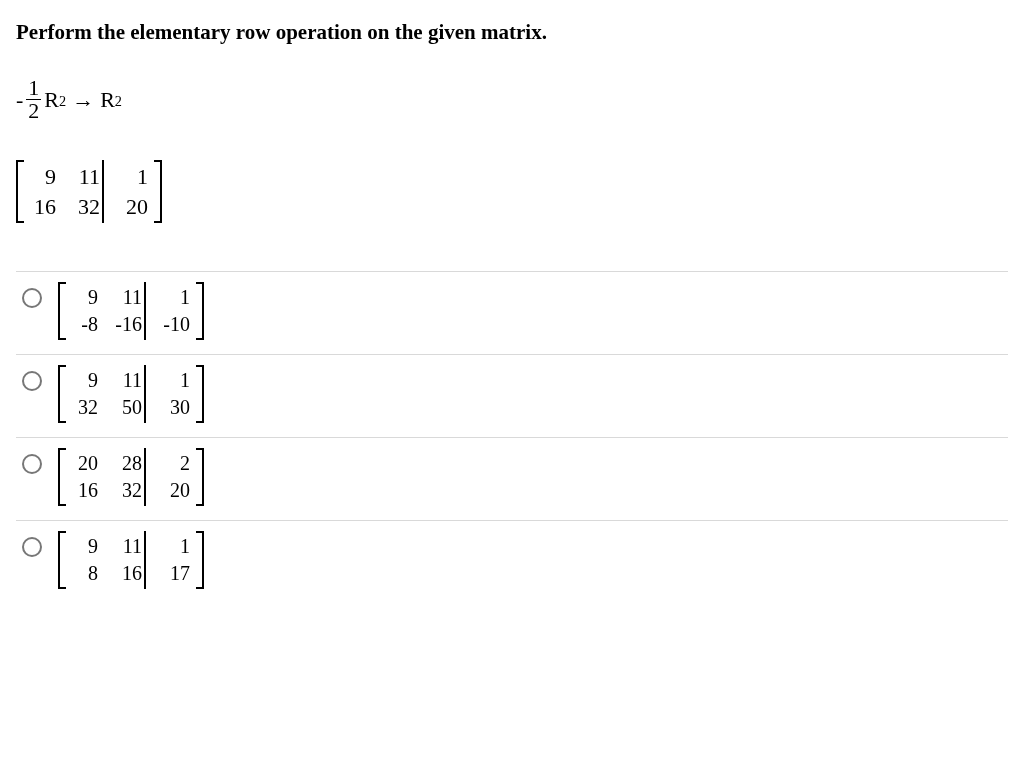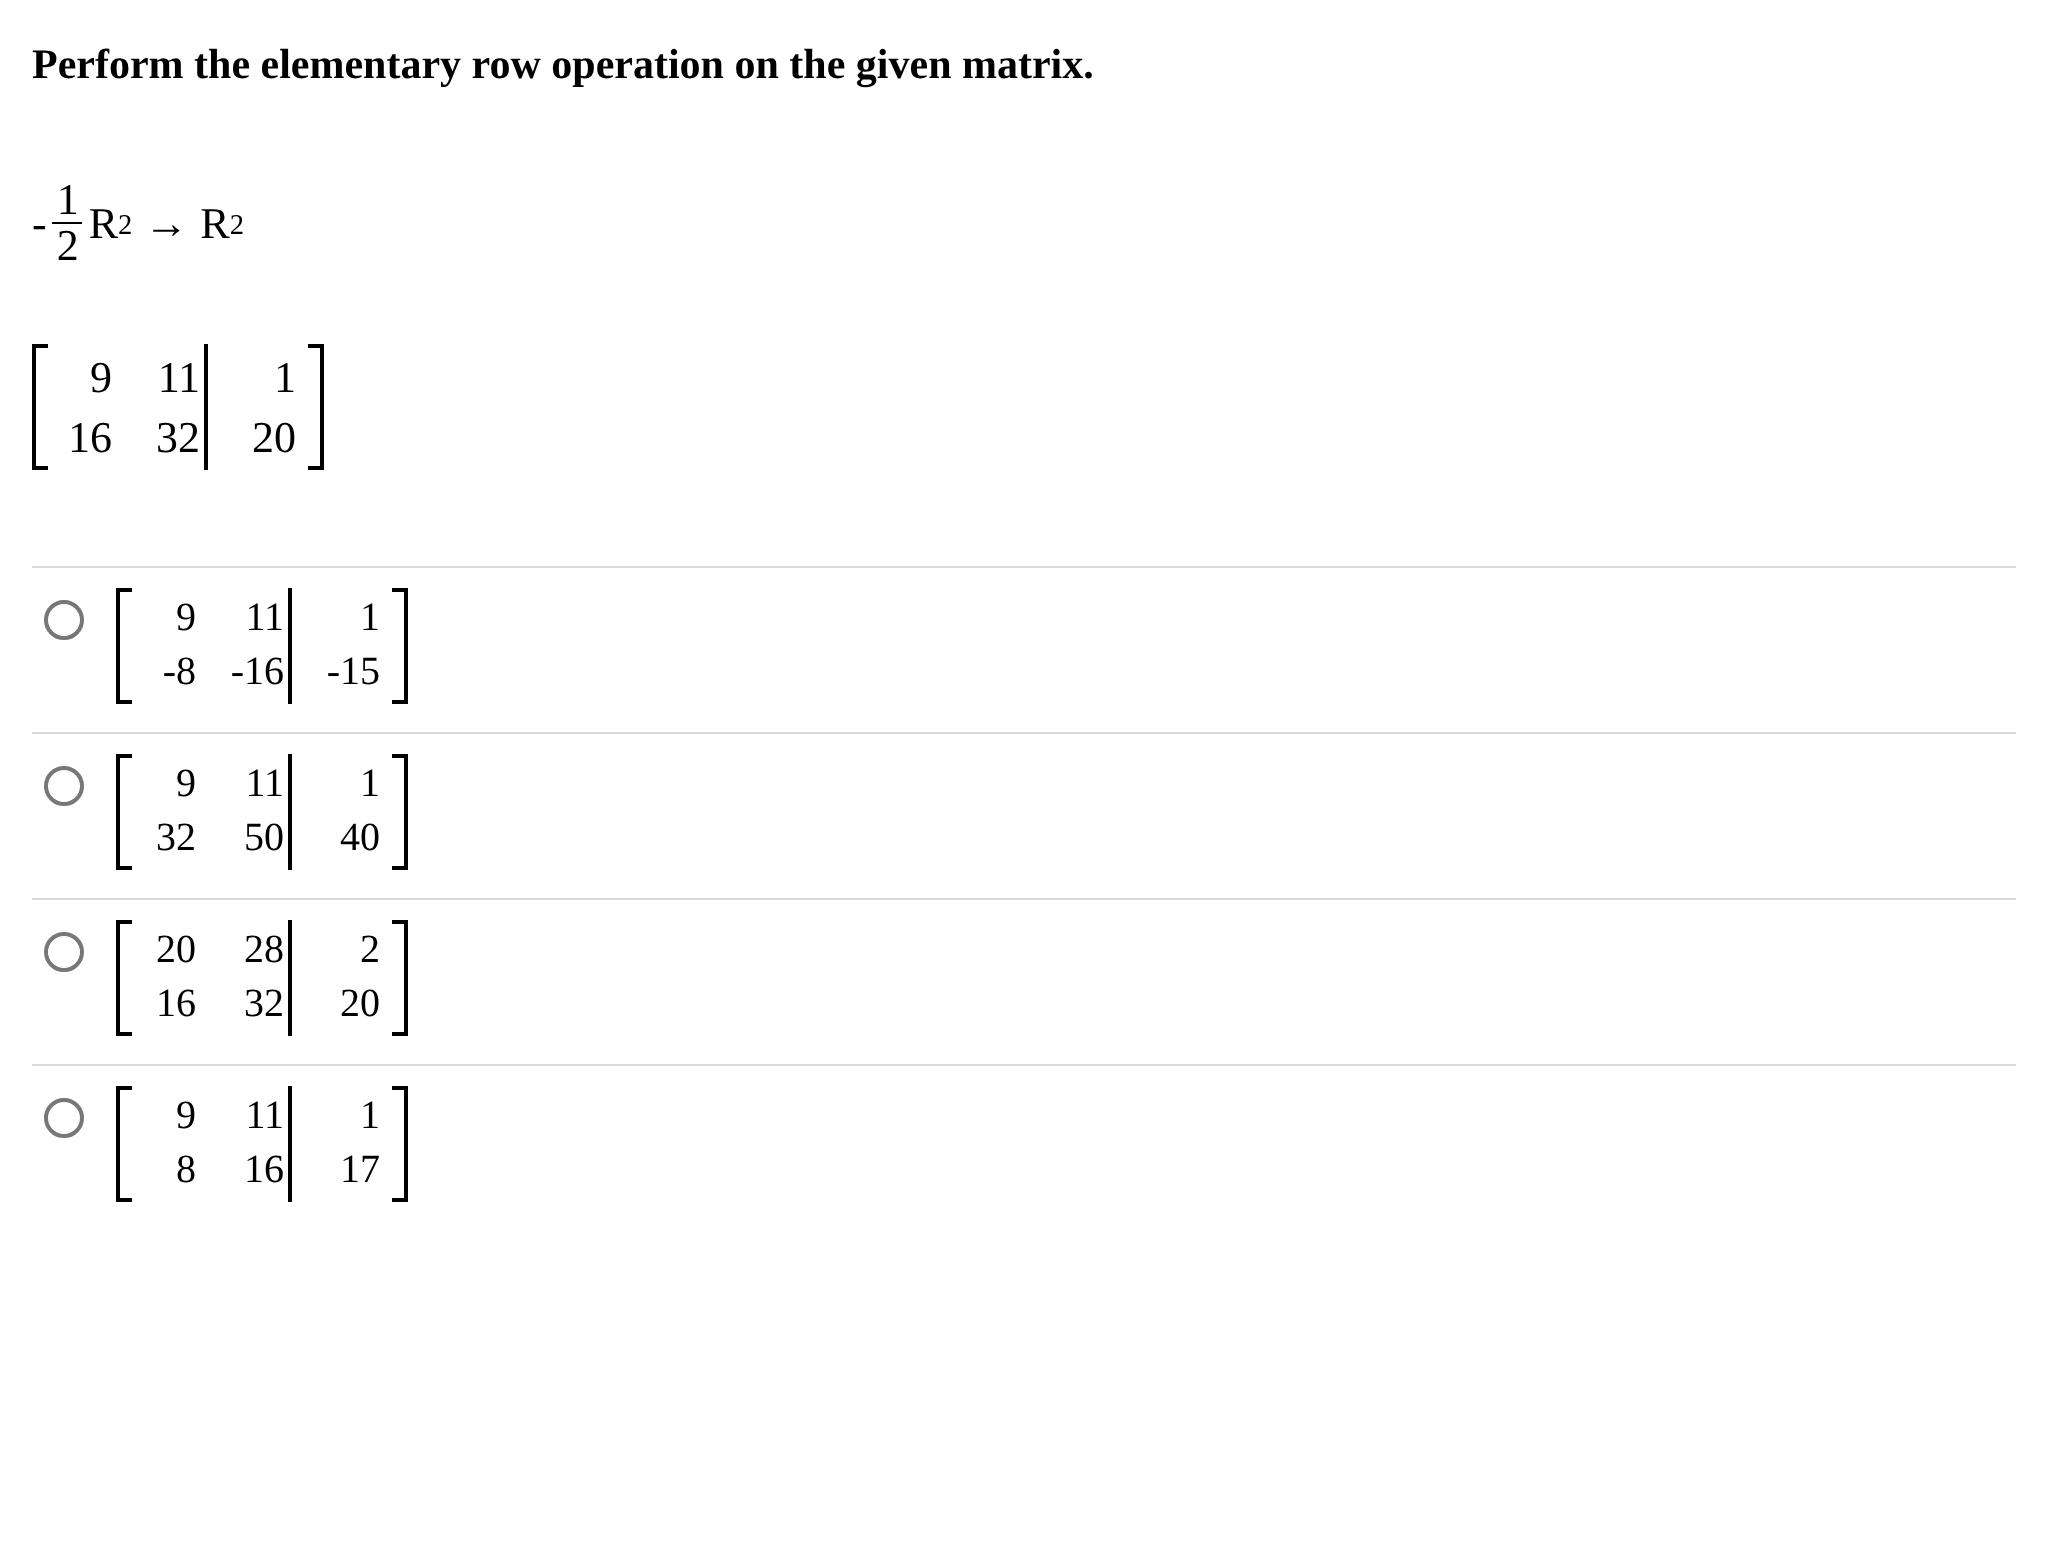--- a/index.html
+++ b/index.html
@@ -6,21 +6,21 @@
     font-family: "Times New Roman", Times, serif;
     font-size: 20px;
     margin: 0;
     padding: 20px 16px;
     color: #000;
     background: #fff;
   }
   .question-text {
     font-weight: bold;
     font-size: 21px;
-    margin-bottom: 44px;
+    margin-bottom: 32px;
   }
   .row-op {
     font-size: 22px;
     margin-bottom: 38px;
     display: flex;
     align-items: center;
   }
   .frac {
     display: inline-flex;
     flex-direction: column;
@@ -134,42 +134,42 @@
         <div class="mcell">9</div>
         <div class="mcell">-8</div>
       </div>
       <div class="mcol col-b">
         <div class="mcell">11</div>
         <div class="mcell">-16</div>
       </div>
       <div class="vbar"></div>
       <div class="mcol col-c">
         <div class="mcell">1</div>
-        <div class="mcell">-15</div>
+        <div class="mcell">-10</div>
       </div>
       <div class="mbr right"></div>
     </div>
   </div>
 
   <div class="choice">
     <div class="radio"></div>
     <div class="smallmatrix">
       <div class="mbr left"></div>
       <div class="mcol col-a">
         <div class="mcell">9</div>
         <div class="mcell">32</div>
       </div>
       <div class="mcol col-b">
         <div class="mcell">11</div>
         <div class="mcell">50</div>
       </div>
       <div class="vbar"></div>
       <div class="mcol col-c">
         <div class="mcell">1</div>
-        <div class="mcell">40</div>
+        <div class="mcell">30</div>
       </div>
       <div class="mbr right"></div>
     </div>
   </div>
 
   <div class="choice">
     <div class="radio"></div>
     <div class="smallmatrix">
       <div class="mbr left"></div>
       <div class="mcol col-a">

